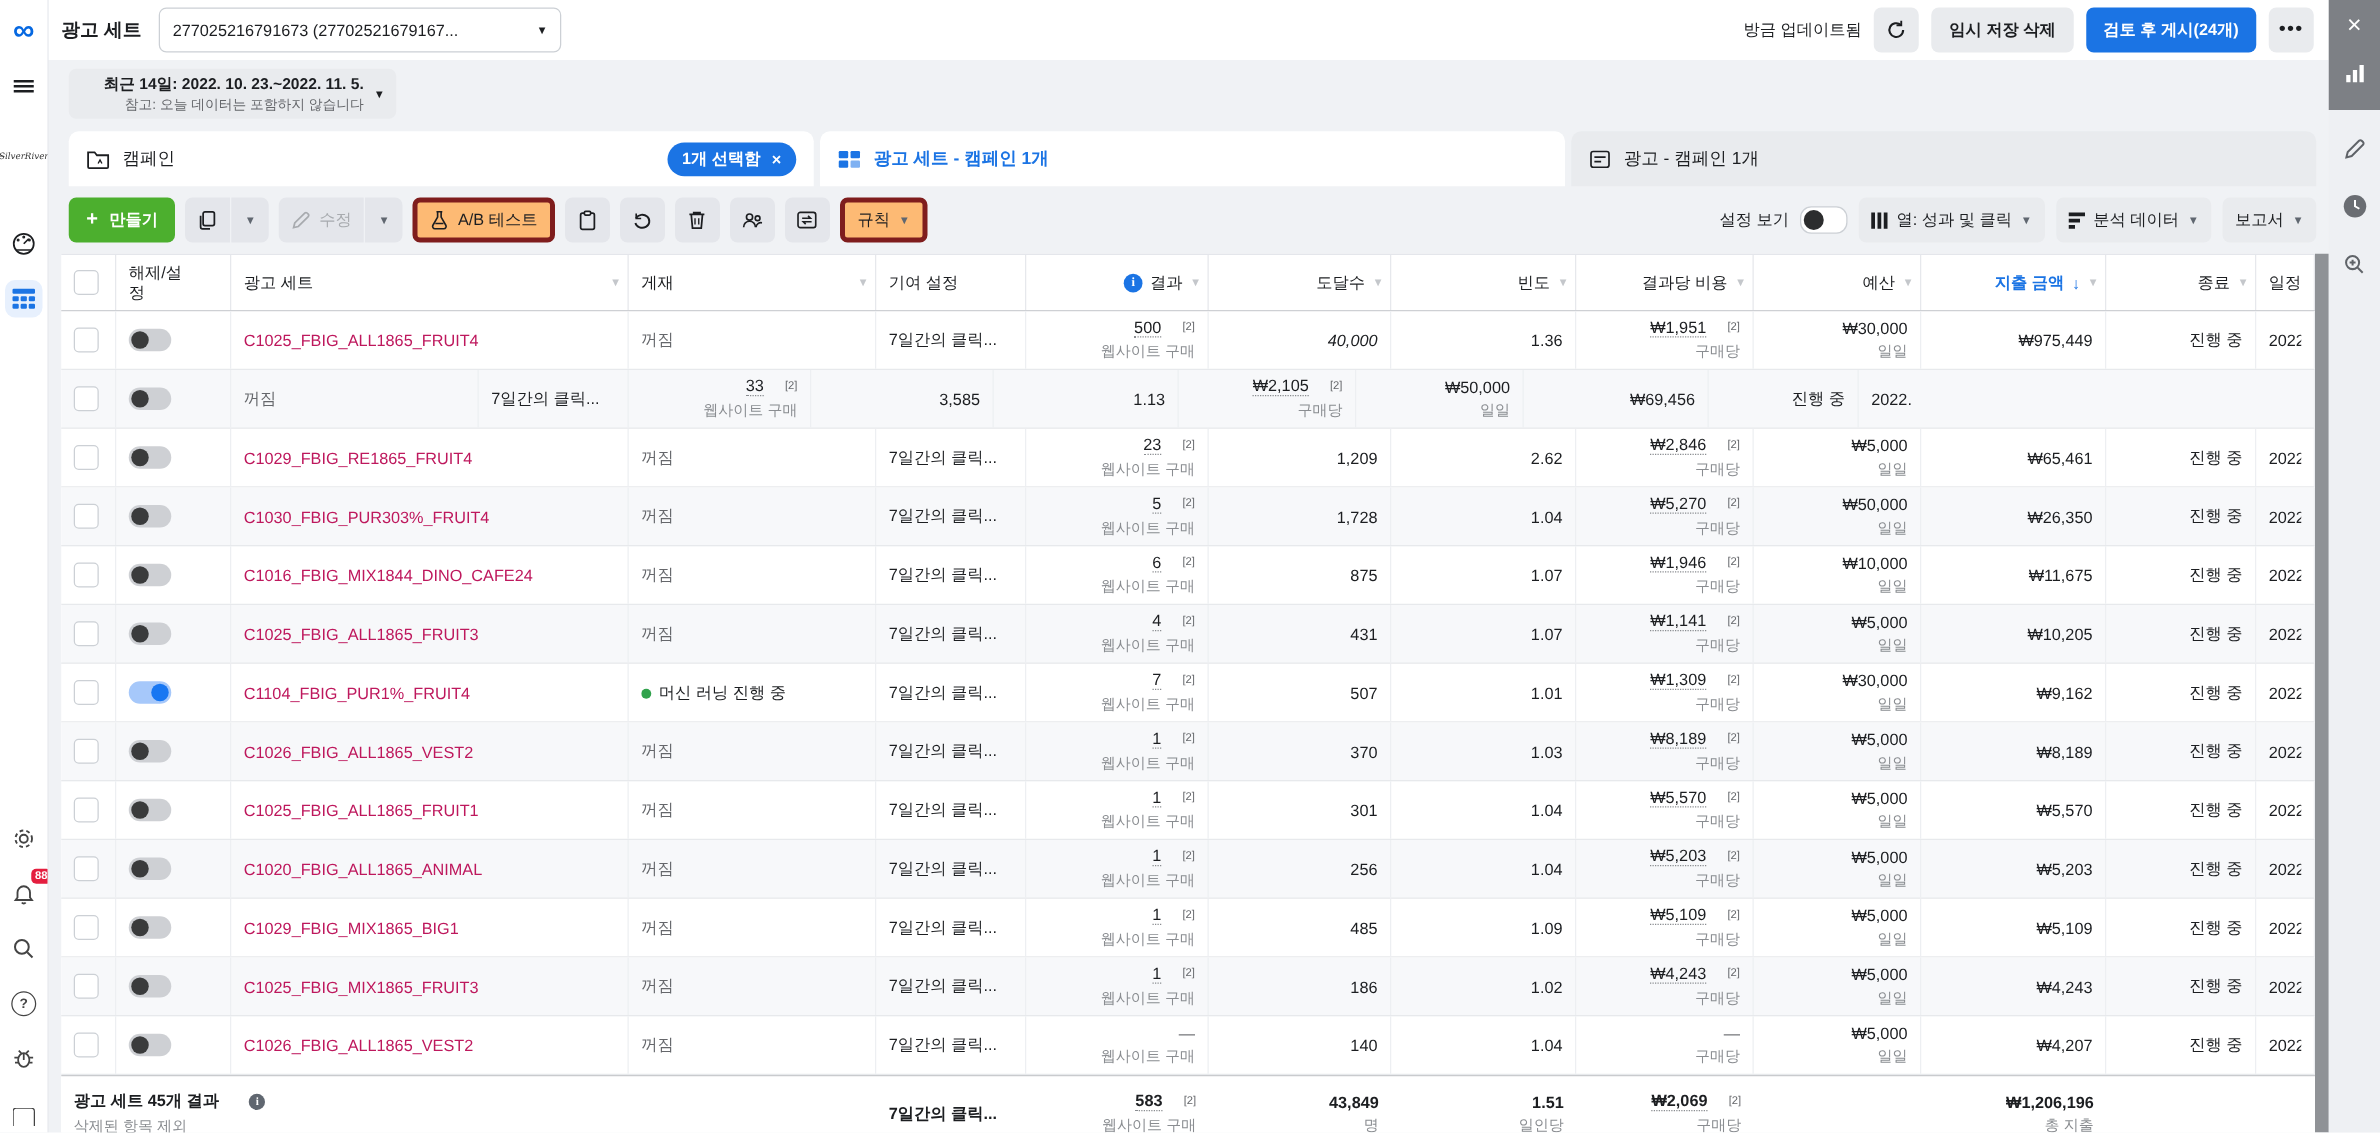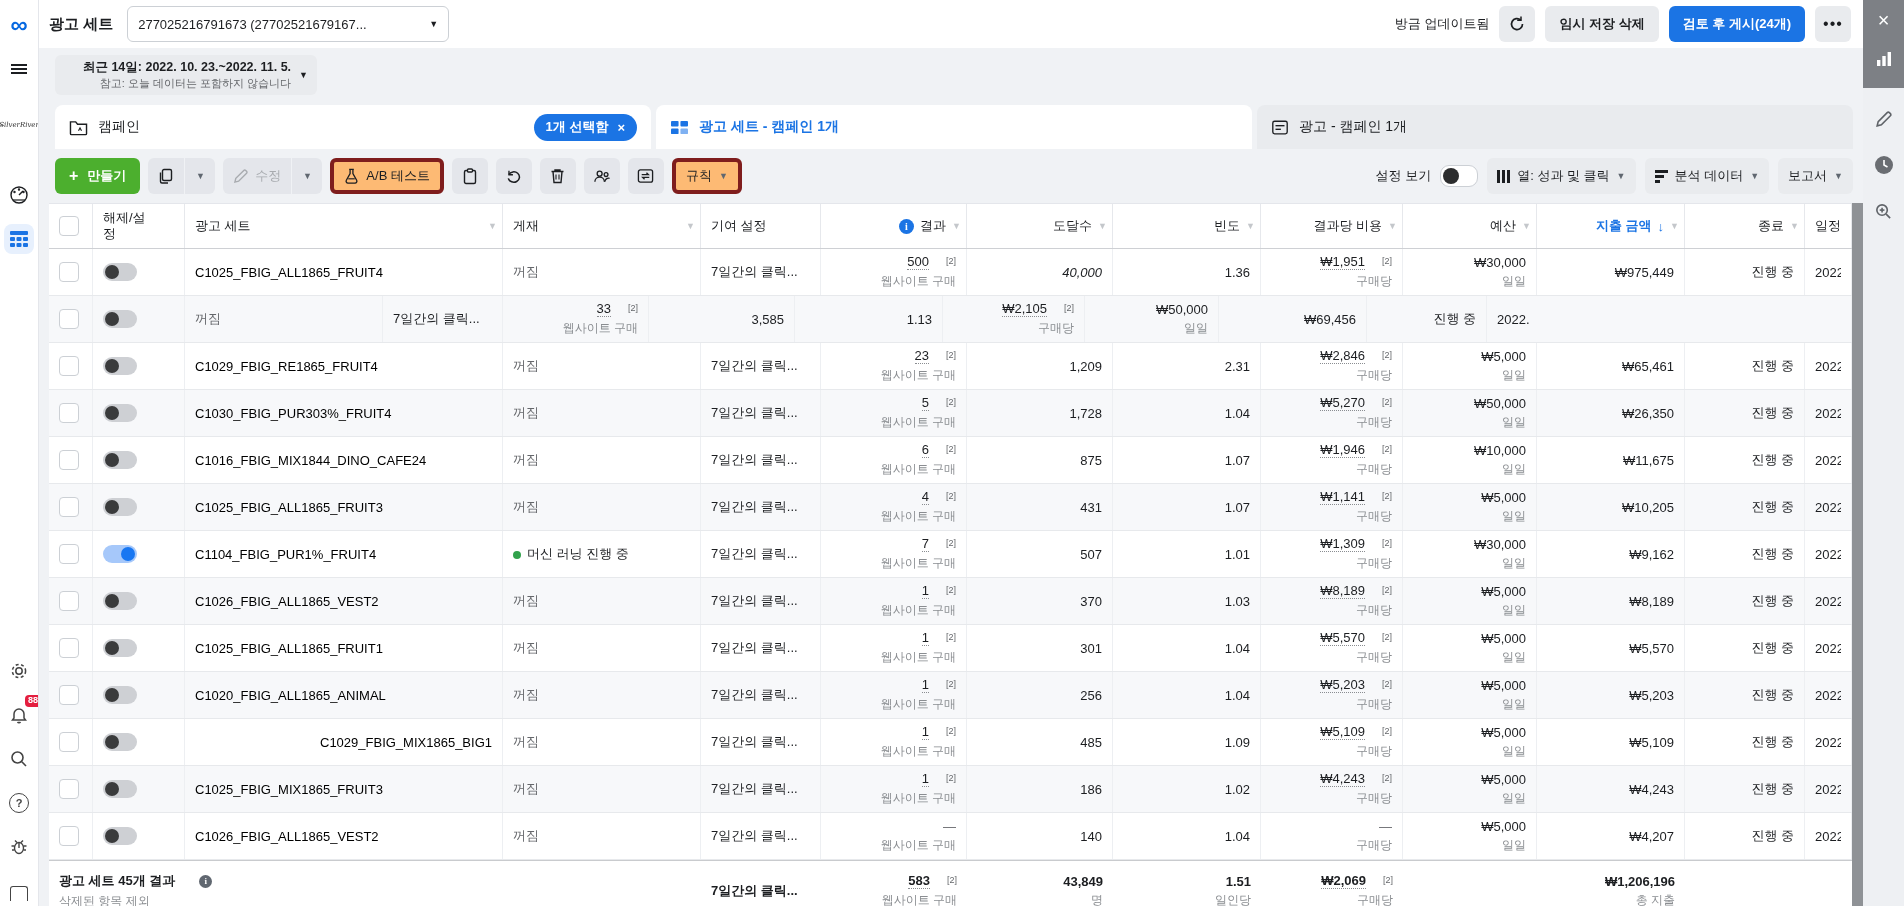--- a/index.html
+++ b/index.html
@@ -107,21 +107,21 @@
   .td{display:flex;flex-direction:column;justify-content:center;padding:0 10px;border-right:1px solid #edeff2;
       box-sizing:border-box;min-width:0}
   .td.right{align-items:flex-end}
   .td.center{align-items:flex-start;justify-content:center}
   .vrow{display:flex;align-items:flex-end;gap:16px;white-space:nowrap}
   .sub{font-size:12px;color:#8a8d91;margin-top:3px;white-space:nowrap}
   .muted{color:#65676b}
   .dash{color:#65676b}
   .dotted{border-bottom:1px dotted #8a8d91}
   .supref{font-size:9px;color:#65676b;margin-left:1px;transform:translateY(-4px)}
-  a.link{color:#000000;text-decoration:none;white-space:nowrap;overflow:hidden;text-overflow:ellipsis;display:block}
+  a.link{color:#be185d;text-decoration:none;white-space:nowrap;overflow:hidden;text-overflow:ellipsis;display:block}
   .checkbox{width:18px;height:18px;border:1px solid #ccd0d5;border-radius:4px;background:#fff;flex:0 0 auto}
   .green-dot{width:8px;height:8px;border-radius:50%;background:#31a24c;margin-right:6px;flex:0 0 auto;
              display:inline-block;vertical-align:middle}
   .deliv{white-space:nowrap;overflow:hidden;text-overflow:ellipsis}
   .clip{white-space:nowrap;overflow:hidden}
   .tfoot{display:flex;height:60px;flex:0 0 60px;border-top:1px solid #c9cbce;border-bottom:1px solid #e4e6eb;background:#fff}
   .tf{display:flex;flex-direction:column;justify-content:center;padding:0 10px;box-sizing:border-box;min-width:0}
   .tf.right{align-items:flex-end}
   .bold{font-weight:bold}
   .ft-title{display:flex;align-items:center;gap:24px;font-weight:bold;white-space:nowrap}
@@ -545,21 +545,21 @@
               <div class="vrow">
                 <span class="dotted">23</span>
                 <span class="supref">[2]</span>
               </div>
               <div class="sub">웹사이트 구매</div>
             </div>
             <div class="td right" style="flex: 0 0 146px; width: 146px;">
               <span>1,209</span>
             </div>
             <div class="td right" style="flex: 0 0 148px; width: 148px;">
-              <span>2.31</span>
+              <span>2.62</span>
             </div>
             <div class="td right" style="flex: 0 0 142px; width: 142px;">
               <div class="vrow">
                 <span class="dotted">₩2,846</span>
                 <span class="supref">[2]</span>
               </div>
               <div class="sub">구매당</div>
             </div>
             <div class="td right" style="flex: 0 0 134px; width: 134px;">
               <span>₩5,000</span>
@@ -925,21 +925,21 @@
               <span class="clip">2022.</span>
             </div>
           </div>
           <div class="tr">
             <div class="td center" style="flex: 0 0 44px; width: 44px;">
               <div class="checkbox"></div>
             </div>
             <div class="td center" style="flex: 0 0 92px; width: 92px;">
               <div class="toggle"></div>
             </div>
-            <div class="td" style="flex: 0 0 318px; width: 318px; align-items: flex-end;">
+            <div class="td" style="flex: 0 0 318px; width: 318px;">
               <a class="link" href="#">C1029_FBIG_MIX1865_BIG1</a>
             </div>
             <div class="td" style="flex: 0 0 198px; width: 198px;">
               <span class="deliv muted">꺼짐</span>
             </div>
             <div class="td" style="flex: 0 0 120px; width: 120px;">
               <span class="clip">7일간의 클릭...</span>
             </div>
             <div class="td right" style="flex: 0 0 146px; width: 146px;">
               <div class="vrow">

